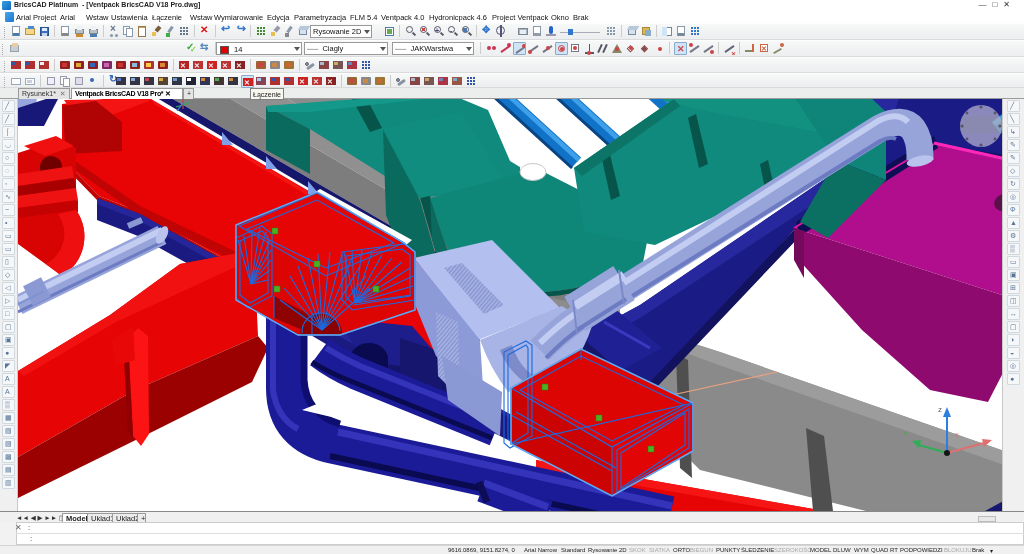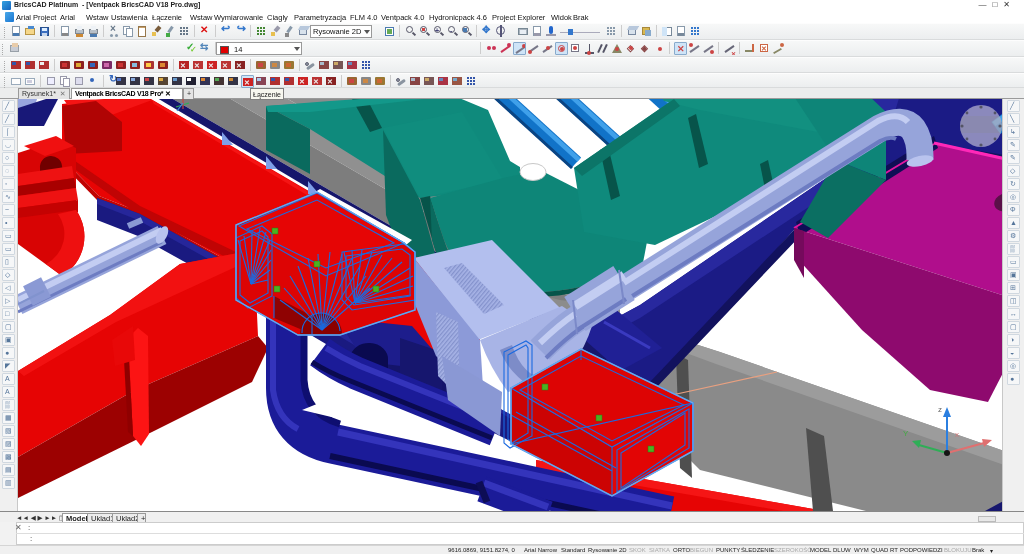--- a/index.html
+++ b/index.html
@@ -49,27 +49,27 @@
   <div id="menu" class="abs">
       <div class="logo2"></div>
       <span style="position:absolute;left:16px;top:1px">Arial</span>
       <span style="position:absolute;left:33px;top:1px">Project</span>
       <span style="position:absolute;left:60px;top:1px">Arial</span>
       <span style="position:absolute;left:86px;top:1px">Wstaw</span>
       <span style="position:absolute;left:111px;top:1px">Ustawienia</span>
       <span style="position:absolute;left:152px;top:1px">Łączenie</span>
       <span style="position:absolute;left:190px;top:1px">Wstaw</span>
       <span style="position:absolute;left:214px;top:1px">Wymiarowanie</span>
-      <span style="position:absolute;left:267px;top:1px">Ciagly</span>
+      <span style="position:absolute;left:267px;top:1px">Edycja</span>
       <span style="position:absolute;left:294px;top:1px">Parametryzacja</span>
-      <span style="position:absolute;left:350px;top:1px">FLM 4.0</span>
+      <span style="position:absolute;left:350px;top:1px">FLM 5.4</span>
       <span style="position:absolute;left:381px;top:1px">Ventpack 4.0</span>
       <span style="position:absolute;left:429px;top:1px">Hydronicpack 4.6</span>
-      <span style="position:absolute;left:492px;top:1px">Project Explorer</span>
-      <span style="position:absolute;left:551px;top:1px">Widok</span>
+      <span style="position:absolute;left:492px;top:1px">Project Ventpack</span>
+      <span style="position:absolute;left:551px;top:1px">Okno</span>
       <span style="position:absolute;left:573px;top:1px">Brak</span>
     </div>
   <div id="mdibtn" class="abs">– □ ✕</div>
   <div id="row1" class="abs tbrow">
       <div style="position:absolute;left:2px;top:0px;white-space:nowrap"><span class="grip"></span><span class="ic" style=""><i style="position:absolute;left:2px;top:1px;width:8px;height:10px;background:#fff;border:1px solid #8899aa"></i><i style="position:absolute;left:3px;top:8px;width:6px;height:3px;background:#4a7ab0;"></i></span><span class="ic" style=""><i style="position:absolute;left:1px;top:3px;width:10px;height:7px;background:#f5d78a;border:1px solid #b89544"></i><i style="position:absolute;left:4px;top:1px;width:6px;height:3px;background:#4a8ad0;"></i></span><span class="ic" style=""><i style="position:absolute;left:2px;top:2px;width:9px;height:9px;background:#3a6ec0;border:1px solid #28508e"></i><i style="position:absolute;left:4px;top:3px;width:5px;height:3px;background:#ddeeff;"></i><i style="position:absolute;left:4px;top:8px;width:5px;height:3px;background:#c8d8ee;"></i></span><span class="sep"></span><span class="ic" style=""><i style="position:absolute;left:2px;top:1px;width:8px;height:10px;background:#fff;border:1px solid #8899aa"></i><i style="position:absolute;left:3px;top:8px;width:6px;height:3px;background:#888;"></i></span><span class="ic" style=""><i style="position:absolute;left:2px;top:4px;width:9px;height:5px;background:#b8c0c8;border:1px solid #808890"></i><i style="position:absolute;left:4px;top:1px;width:5px;height:4px;background:#eef2f6;"></i><i style="position:absolute;left:3px;top:9px;width:7px;height:3px;background:#cc8833;"></i></span><span class="ic" style=""><i style="position:absolute;left:2px;top:4px;width:9px;height:5px;background:#b8c0c8;border:1px solid #808890"></i><i style="position:absolute;left:4px;top:1px;width:5px;height:4px;background:#eef2f6;"></i><i style="position:absolute;left:3px;top:9px;width:7px;height:3px;background:#4a7ab0;"></i></span><span class="sep"></span><span class="ic" style=""><i style="position:absolute;left:2px;top:-2px;font-weight:bold;font-size:10px;color:#667788;line-height:12px">×</i><i style="position:absolute;left:2px;top:9px;width:3px;height:3px;background:#8899aa;border-radius:2px"></i><i style="position:absolute;left:7px;top:9px;width:3px;height:3px;background:#8899aa;border-radius:2px"></i></span><span class="ic" style=""><i style="position:absolute;left:1px;top:1px;width:7px;height:9px;background:#fff;border:1px solid #8899aa"></i><i style="position:absolute;left:4px;top:3px;width:7px;height:9px;background:#fff;border:1px solid #8899aa"></i></span><span class="ic" style=""><i style="position:absolute;left:2px;top:1px;width:8px;height:11px;background:#c8a068;border:1px solid #96764a"></i><i style="position:absolute;left:3px;top:3px;width:6px;height:8px;background:#fff;"></i></span><span class="ic" style=""><i style="position:absolute;left:6px;top:1px;width:4px;height:6px;background:#7a5c3a;transform:rotate(40deg)"></i><i style="position:absolute;left:2px;top:7px;width:4px;height:4px;background:#e8c050;"></i></span><span class="ic" style=""><i style="position:absolute;left:5px;top:1px;width:3px;height:7px;background:#8899aa;transform:rotate(35deg)"></i><i style="position:absolute;left:2px;top:8px;width:4px;height:4px;background:#44aa44;"></i></span><span class="ic" style=""><i style="position:absolute;left:2px;top:2px;width:2px;height:2px;background:#667788;"></i><i style="position:absolute;left:5px;top:2px;width:2px;height:2px;background:#667788;"></i><i style="position:absolute;left:8px;top:2px;width:2px;height:2px;background:#667788;"></i><i style="position:absolute;left:2px;top:5px;width:2px;height:2px;background:#667788;"></i><i style="position:absolute;left:5px;top:5px;width:2px;height:2px;background:#667788;"></i><i style="position:absolute;left:8px;top:5px;width:2px;height:2px;background:#667788;"></i><i style="position:absolute;left:2px;top:8px;width:2px;height:2px;background:#667788;"></i><i style="position:absolute;left:5px;top:8px;width:2px;height:2px;background:#667788;"></i><i style="position:absolute;left:8px;top:8px;width:2px;height:2px;background:#667788;"></i></span><span class="sep"></span><span class="ic" style=""><i style="position:absolute;left:1px;top:-1px;font-weight:bold;font-size:10px;color:#dd1111;line-height:12px">✕</i></span><span class="sep"></span><span class="ic" style=""><i style="position:absolute;left:0px;top:0px;width:13px;height:13px;">
             <i style="position:absolute;left:1px;top:-3px;font-weight:bold;font-size:11px;color:#3377cc;line-height:12px">↩</i>
           </i></span><span class="ic" style=""><i style="position:absolute;left:0px;top:0px;width:13px;height:13px;transform:scaleX(-1);">
             <i style="position:absolute;left:1px;top:-3px;font-weight:bold;font-size:11px;color:#3377cc;line-height:12px">↩</i>
           </i></span><span class="sep"></span><span class="ic" style=""><i style="position:absolute;left:2px;top:2px;width:2px;height:2px;background:#448833;"></i><i style="position:absolute;left:5px;top:2px;width:2px;height:2px;background:#448833;"></i><i style="position:absolute;left:8px;top:2px;width:2px;height:2px;background:#448833;"></i><i style="position:absolute;left:2px;top:5px;width:2px;height:2px;background:#448833;"></i><i style="position:absolute;left:5px;top:5px;width:2px;height:2px;background:#448833;"></i><i style="position:absolute;left:8px;top:5px;width:2px;height:2px;background:#448833;"></i><i style="position:absolute;left:2px;top:8px;width:2px;height:2px;background:#448833;"></i><i style="position:absolute;left:5px;top:8px;width:2px;height:2px;background:#448833;"></i><i style="position:absolute;left:8px;top:8px;width:2px;height:2px;background:#448833;"></i></span><span class="ic" style=""><i style="position:absolute;left:6px;top:1px;width:4px;height:6px;background:#99a;transform:rotate(40deg)"></i><i style="position:absolute;left:2px;top:7px;width:4px;height:4px;background:#e8c050;"></i></span><span class="ic" style=""><i style="position:absolute;left:5px;top:1px;width:3px;height:7px;background:#8899aa;transform:rotate(35deg)"></i><i style="position:absolute;left:2px;top:8px;width:4px;height:4px;background:#888;"></i></span><span class="ic" style=""><i style="position:absolute;left:2px;top:3px;width:8px;height:7px;background:#d8e2ec;border:1px solid #7888a0"></i><i style="position:absolute;left:2px;top:1px;width:10px;height:4px;background:#b8c8dc;transform:skewX(-30deg)"></i></span><span class="ic" style=""><i style="position:absolute;left:2px;top:2px;width:2px;height:2px;background:#999;"></i><i style="position:absolute;left:5px;top:2px;width:2px;height:2px;background:#999;"></i><i style="position:absolute;left:8px;top:2px;width:2px;height:2px;background:#999;"></i><i style="position:absolute;left:2px;top:5px;width:2px;height:2px;background:#999;"></i><i style="position:absolute;left:5px;top:5px;width:2px;height:2px;background:#999;"></i><i style="position:absolute;left:8px;top:5px;width:2px;height:2px;background:#999;"></i><i style="position:absolute;left:2px;top:8px;width:2px;height:2px;background:#999;"></i><i style="position:absolute;left:5px;top:8px;width:2px;height:2px;background:#999;"></i><i style="position:absolute;left:8px;top:8px;width:2px;height:2px;background:#999;"></i></span><span class="sep"></span><span class="ic" style=""><i style="position:absolute;left:3px;top:-1px;font-weight:bold;font-size:10px;color:#3377cc;line-height:12px">?</i></span></div>
       <div style="position:absolute;left:308px;top:0px;white-space:nowrap"><span class="combo" style="width:62px"><span style="padding-left:2px">Rysowanie 2D</span><span class="da"></span></span></div>
@@ -78,20 +78,21 @@
       <div style="position:absolute;left:560px;top:0px;white-space:nowrap">
         <i style="position:absolute;left:0;top:8px;width:40px;height:1px;background:#aab"></i>
         <i style="position:absolute;left:8px;top:5px;width:5px;height:6px;background:#3377cc;"></i>
       </div>
       <div style="position:absolute;left:604px;top:0px;white-space:nowrap"><span class="ic" style=""><i style="position:absolute;left:2px;top:2px;width:2px;height:2px;background:#8899aa;"></i><i style="position:absolute;left:5px;top:2px;width:2px;height:2px;background:#8899aa;"></i><i style="position:absolute;left:8px;top:2px;width:2px;height:2px;background:#8899aa;"></i><i style="position:absolute;left:2px;top:5px;width:2px;height:2px;background:#8899aa;"></i><i style="position:absolute;left:5px;top:5px;width:2px;height:2px;background:#8899aa;"></i><i style="position:absolute;left:8px;top:5px;width:2px;height:2px;background:#8899aa;"></i><i style="position:absolute;left:2px;top:8px;width:2px;height:2px;background:#8899aa;"></i><i style="position:absolute;left:5px;top:8px;width:2px;height:2px;background:#8899aa;"></i><i style="position:absolute;left:8px;top:8px;width:2px;height:2px;background:#8899aa;"></i></span><span class="sep"></span><span class="ic" style=""><i style="position:absolute;left:2px;top:3px;width:8px;height:7px;background:#d8e2ec;border:1px solid #7888a0"></i><i style="position:absolute;left:2px;top:1px;width:10px;height:4px;background:#b8c8dc;transform:skewX(-30deg)"></i></span><span class="ic" style=""><i style="position:absolute;left:2px;top:2px;width:8px;height:8px;background:#d8b850;border:1px solid #a8883a"></i><i style="position:absolute;left:5px;top:5px;width:6px;height:6px;background:#88aacc;"></i></span><span class="sep"></span><span class="ic" style=""><i style="position:absolute;left:1px;top:2px;width:10px;height:9px;background:#fff;border:1px solid #789"></i><i style="position:absolute;left:1px;top:2px;width:5px;height:9px;background:#cfe4f7;"></i></span><span class="ic" style=""><i style="position:absolute;left:2px;top:1px;width:8px;height:10px;background:#fff;border:1px solid #8899aa"></i><i style="position:absolute;left:3px;top:8px;width:6px;height:3px;background:#789;"></i></span><span class="ic" style=""><i style="position:absolute;left:2px;top:2px;width:2px;height:2px;background:#3377cc;"></i><i style="position:absolute;left:5px;top:2px;width:2px;height:2px;background:#3377cc;"></i><i style="position:absolute;left:8px;top:2px;width:2px;height:2px;background:#3377cc;"></i><i style="position:absolute;left:2px;top:5px;width:2px;height:2px;background:#3377cc;"></i><i style="position:absolute;left:5px;top:5px;width:2px;height:2px;background:#3377cc;"></i><i style="position:absolute;left:8px;top:5px;width:2px;height:2px;background:#3377cc;"></i><i style="position:absolute;left:2px;top:8px;width:2px;height:2px;background:#3377cc;"></i><i style="position:absolute;left:5px;top:8px;width:2px;height:2px;background:#3377cc;"></i><i style="position:absolute;left:8px;top:8px;width:2px;height:2px;background:#3377cc;"></i></span></div>
     </div>
   <div id="row2" class="abs tbrow">
       <div style="position:absolute;left:0px;top:0px;white-space:nowrap"><span class="grip"></span><span class="ic" style=""><i style="position:absolute;left:2px;top:3px;width:9px;height:7px;background:#c8ccd4;border:1px solid #98a0a8"></i><i style="position:absolute;left:4px;top:1px;width:6px;height:4px;background:#e8ccaa;"></i></span></div>
       <div style="position:absolute;left:184px;top:0px;white-space:nowrap"><span class="ic" style=""><i style="position:absolute;left:1px;top:-1px;font-weight:bold;font-size:10px;color:#33aa33;line-height:12px">✓</i><i style="position:absolute;left:5px;top:2px;font-weight:bold;font-size:8px;color:#77cc33;line-height:12px">✓</i></span><span class="ic" style=""><i style="position:absolute;left:1px;top:-1px;font-weight:bold;font-size:10px;color:#5588bb;line-height:12px">⇆</i></span><span class="sep"></span></div>
       <div style="position:absolute;left:214px;top:0px;white-space:nowrap"><span class="combo" style="width:86px"><i style="position:absolute;left:3px;top:2.5px;width:9px;height:8px;background:#e00000;border:1px solid #555"></i><span style="position:absolute;left:17px;top:1px">14</span><span class="da"></span></span></div>
+      <div style="position:absolute;left:302px;top:0px;white-space:nowrap"><span class="combo" style="width:84px"><span style="padding-left:2px">⎯⎯⎯&nbsp; Ciagly</span><span class="da"></span></span><span class="combo" style="width:82px"><span style="padding-left:2px">⎯⎯⎯&nbsp; JAKWarstwa</span><span class="da"></span></span></div>
       <div style="position:absolute;left:477px;top:0px;white-space:nowrap"><span class="sep"></span><span class="ic" style=""><i style="position:absolute;left:2px;top:4px;width:4px;height:4px;background:#cc3355;border-radius:50%"></i><i style="position:absolute;left:7px;top:4px;width:4px;height:4px;background:#cc3355;border-radius:50%"></i></span><span class="ic" style=""><i style="position:absolute;left:1px;top:6px;width:11px;height:2px;background:#cc3355;transform:rotate(-35deg)"></i><i style="position:absolute;left:8px;top:1px;width:4px;height:4px;background:#cc3355;border-radius:50%"></i></span></div>
       <div style="position:absolute;left:512px;top:0px;white-space:nowrap"><span class="ic" style="background:#cfe4f7;border:1px solid #88aacc"><i style="position:absolute;left:1px;top:6px;width:11px;height:2px;background:#778;transform:rotate(-35deg)"></i><i style="position:absolute;left:8px;top:1px;width:4px;height:4px;background:#cc4444;border-radius:50%"></i></span><span class="ic" style=""><i style="position:absolute;left:1px;top:6px;width:11px;height:2px;background:#778;transform:rotate(-35deg)"></i><i style="position:absolute;left:1px;top:8px;width:4px;height:4px;background:#cc4444;border-radius:50%"></i></span><span class="ic" style=""><i style="position:absolute;left:1px;top:6px;width:11px;height:2px;background:#778;transform:rotate(-35deg)"></i><i style="position:absolute;left:5px;top:4px;width:4px;height:4px;background:#cc4444;border-radius:50%"></i></span><span class="ic" style="background:#cfe4f7;border:1px solid #88aacc"><i style="position:absolute;left:2px;top:2px;width:7px;height:7px;border:1.5px solid #cc4444;border-radius:50%"></i><i style="position:absolute;left:4px;top:4px;width:4px;height:4px;background:#cc4444;border-radius:50%"></i></span><span class="ic" style=""><i style="position:absolute;left:2px;top:2px;width:8px;height:8px;background:#fff;border:1px solid #778"></i><i style="position:absolute;left:4px;top:4px;width:4px;height:4px;background:#cc4444;border-radius:50%"></i></span><span class="ic" style=""><i style="position:absolute;left:2px;top:10px;width:9px;height:1.5px;background:#556;"></i><i style="position:absolute;left:5.5px;top:2px;width:1.5px;height:9px;background:#556;"></i><i style="position:absolute;left:4px;top:9px;width:4px;height:4px;background:#cc4444;border-radius:50%"></i></span><span class="ic" style=""><i style="position:absolute;left:2px;top:2px;width:2px;height:9px;background:#556;transform:rotate(25deg)"></i><i style="position:absolute;left:7px;top:2px;width:2px;height:9px;background:#556;transform:rotate(25deg)"></i></span><span class="ic" style=""><i style="position:absolute;left:1px;top:2px;width:0;height:0;border-left:5px solid transparent;border-right:5px solid transparent;border-bottom:9px solid #886"></i><i style="position:absolute;left:4px;top:5px;width:4px;height:4px;background:#cc4444;border-radius:50%"></i></span><span class="ic" style=""><i style="position:absolute;left:2px;top:0px;font-weight:bold;font-size:9px;color:#884444;line-height:12px">◇</i><i style="position:absolute;left:4px;top:4px;width:4px;height:4px;background:#cc4444;border-radius:50%"></i></span><span class="ic" style=""><i style="position:absolute;left:2px;top:0px;font-weight:bold;font-size:9px;color:#884444;line-height:12px">◈</i></span><span class="ic" style=""><i style="position:absolute;left:5px;top:5px;width:4px;height:4px;background:#cc4444;border-radius:50%"></i></span><span class="sep"></span><span class="ic" style="background:#cfe4f7;border:1px solid #88aacc"><i style="position:absolute;left:2px;top:0px;font-weight:bold;font-size:9px;color:#cc4444;line-height:12px">✕</i></span><span class="ic" style=""><i style="position:absolute;left:1px;top:6px;width:11px;height:2px;background:#778;transform:rotate(-35deg)"></i><i style="position:absolute;left:1px;top:1px;width:4px;height:4px;background:#cc4444;border-radius:50%"></i></span><span class="ic" style=""><i style="position:absolute;left:1px;top:6px;width:11px;height:2px;background:#778;transform:rotate(-35deg)"></i><i style="position:absolute;left:8px;top:8px;width:4px;height:4px;background:#cc4444;border-radius:50%"></i></span><span class="sep"></span><span class="ic" style=""><i style="position:absolute;left:1px;top:6px;width:11px;height:2px;background:#667;transform:rotate(-35deg)"></i><i style="position:absolute;left:8px;top:6px;font-weight:bold;font-size:6px;color:#cc4444;line-height:12px">✕</i></span><span class="sep"></span><span class="ic" style=""><i style="position:absolute;left:1px;top:8px;width:9px;height:2px;background:#886;"></i><i style="position:absolute;left:8px;top:2px;width:2px;height:8px;background:#cc6644;"></i></span><span class="ic" style=""><i style="position:absolute;left:2px;top:2px;width:8px;height:8px;background:#fff;border:1px solid #cc6644"></i><i style="position:absolute;left:3px;top:1px;font-weight:bold;font-size:7px;color:#cc6644;line-height:12px">✕</i></span><span class="ic" style=""><i style="position:absolute;left:1px;top:8px;width:9px;height:2px;background:#886;transform:rotate(-30deg)"></i><i style="position:absolute;left:8px;top:1px;width:4px;height:4px;background:#cc6644;border-radius:50%"></i></span></div>
     </div>
   <div id="row3" class="abs tbrow">
       <div style="position:absolute;left:2px;top:0px;white-space:nowrap"><span class="grip"></span><span class="ic" style=""><i style="position:absolute;left:1px;top:2px;width:10px;height:8px;background:#b03030;"></i><i style="position:absolute;left:2px;top:3px;width:4px;height:3px;background:#3355aa;"></i></span><span class="ic" style=""><i style="position:absolute;left:1px;top:2px;width:10px;height:8px;background:#b03030;"></i><i style="position:absolute;left:2px;top:3px;width:4px;height:3px;background:#3355aa;"></i></span><span class="ic" style=""><i style="position:absolute;left:1px;top:2px;width:10px;height:8px;background:#b03030;"></i><i style="position:absolute;left:2px;top:3px;width:4px;height:3px;background:#eeeeee;"></i></span><span class="sep"></span><span class="ic" style=""><i style="position:absolute;left:1px;top:2px;width:10px;height:8px;background:#8e2020;border-radius:1px"></i><i style="position:absolute;left:3px;top:4px;width:5px;height:4px;background:#cc3333;"></i></span><span class="ic" style=""><i style="position:absolute;left:1px;top:2px;width:10px;height:8px;background:#8e2020;border-radius:1px"></i><i style="position:absolute;left:3px;top:4px;width:5px;height:4px;background:#ddaa33;"></i></span><span class="ic" style=""><i style="position:absolute;left:1px;top:2px;width:10px;height:8px;background:#8e2020;border-radius:1px"></i><i style="position:absolute;left:3px;top:4px;width:5px;height:4px;background:#3366bb;"></i></span><span class="ic" style=""><i style="position:absolute;left:1px;top:2px;width:10px;height:8px;background:#7a2a66;border-radius:1px"></i><i style="position:absolute;left:3px;top:4px;width:5px;height:4px;background:#cc66aa;"></i></span><span class="ic" style=""><i style="position:absolute;left:1px;top:2px;width:10px;height:8px;background:#8e2020;border-radius:1px"></i><i style="position:absolute;left:3px;top:4px;width:5px;height:4px;background:#cc3333;"></i></span><span class="ic" style=""><i style="position:absolute;left:1px;top:2px;width:10px;height:8px;background:#8e2020;border-radius:1px"></i><i style="position:absolute;left:3px;top:4px;width:5px;height:4px;background:#88bbdd;"></i></span><span class="ic" style=""><i style="position:absolute;left:1px;top:2px;width:10px;height:8px;background:#aa3333;border-radius:1px"></i><i style="position:absolute;left:3px;top:4px;width:5px;height:4px;background:#ffcc44;"></i></span><span class="ic" style=""><i style="position:absolute;left:1px;top:2px;width:10px;height:8px;background:#8e2020;border-radius:1px"></i><i style="position:absolute;left:3px;top:4px;width:5px;height:4px;background:#dd8833;"></i></span><span class="sep"></span><span class="ic" style=""><i style="position:absolute;left:1px;top:2px;width:10px;height:8px;background:#b62222;"></i><i style="position:absolute;left:2px;top:1px;font-weight:bold;font-size:7px;color:#eee;line-height:12px">✕</i></span><span class="ic" style=""><i style="position:absolute;left:1px;top:2px;width:10px;height:8px;background:#bb3333;"></i><i style="position:absolute;left:2px;top:1px;font-weight:bold;font-size:7px;color:#eee;line-height:12px">✕</i></span><span class="ic" style=""><i style="position:absolute;left:1px;top:2px;width:10px;height:8px;background:#cc2222;"></i><i style="position:absolute;left:2px;top:1px;font-weight:bold;font-size:7px;color:#eee;line-height:12px">✕</i></span><span class="ic" style=""><i style="position:absolute;left:1px;top:2px;width:10px;height:8px;background:#bb3333;"></i><i style="position:absolute;left:2px;top:1px;font-weight:bold;font-size:7px;color:#eee;line-height:12px">✕</i></span><span class="ic" style=""><i style="position:absolute;left:1px;top:2px;width:10px;height:8px;background:#882222;"></i><i style="position:absolute;left:2px;top:1px;font-weight:bold;font-size:7px;color:#eee;line-height:12px">✕</i></span><span class="sep"></span><span class="ic" style=""><i style="position:absolute;left:1px;top:2px;width:10px;height:8px;background:#996633;border-radius:1px"></i><i style="position:absolute;left:3px;top:4px;width:5px;height:4px;background:#cc4444;"></i></span><span class="ic" style=""><i style="position:absolute;left:1px;top:2px;width:10px;height:8px;background:#888888;border-radius:1px"></i><i style="position:absolute;left:3px;top:4px;width:5px;height:4px;background:#cc8844;"></i></span><span class="ic" style=""><i style="position:absolute;left:1px;top:2px;width:10px;height:8px;background:#997733;border-radius:1px"></i><i style="position:absolute;left:3px;top:4px;width:5px;height:4px;background:#cc6633;"></i></span><span class="sep"></span><span class="ic" style=""><i style="position:absolute;left:2px;top:6px;width:9px;height:3px;background:#8a94a0;transform:rotate(-35deg);border-radius:2px"></i><i style="position:absolute;left:1px;top:3px;width:4px;height:4px;background:#8a94a0;border-radius:50%;border:1px solid #667"></i></span><span class="ic" style=""><i style="position:absolute;left:1px;top:2px;width:10px;height:8px;background:#884444;"></i><i style="position:absolute;left:2px;top:3px;width:4px;height:3px;background:#aabbcc;"></i></span><span class="ic" style=""><i style="position:absolute;left:1px;top:2px;width:10px;height:8px;background:#775555;"></i><i style="position:absolute;left:2px;top:3px;width:4px;height:3px;background:#ccaa66;"></i></span><span class="ic" style=""><i style="position:absolute;left:1px;top:2px;width:10px;height:8px;background:#aa3344;"></i><i style="position:absolute;left:2px;top:3px;width:4px;height:3px;background:#6688bb;"></i></span><span class="ic" style=""><i style="position:absolute;left:2px;top:2px;width:2px;height:2px;background:#3355aa;"></i><i style="position:absolute;left:5px;top:2px;width:2px;height:2px;background:#3355aa;"></i><i style="position:absolute;left:8px;top:2px;width:2px;height:2px;background:#3355aa;"></i><i style="position:absolute;left:2px;top:5px;width:2px;height:2px;background:#3355aa;"></i><i style="position:absolute;left:5px;top:5px;width:2px;height:2px;background:#3355aa;"></i><i style="position:absolute;left:8px;top:5px;width:2px;height:2px;background:#3355aa;"></i><i style="position:absolute;left:2px;top:8px;width:2px;height:2px;background:#3355aa;"></i><i style="position:absolute;left:5px;top:8px;width:2px;height:2px;background:#3355aa;"></i><i style="position:absolute;left:8px;top:8px;width:2px;height:2px;background:#3355aa;"></i></span></div>
     </div>
   <div id="row4" class="abs tbrow">
       <div style="position:absolute;left:2px;top:0px;white-space:nowrap"><span class="grip"></span><span class="ic" style=""><i style="position:absolute;left:1px;top:3px;width:10px;height:7px;background:#fdfdfd;border:1px solid #99aabb"></i></span><span class="ic" style=""><i style="position:absolute;left:1px;top:3px;width:10px;height:7px;background:#fdfdfd;border:1px solid #99aabb"></i><i style="position:absolute;left:3px;top:5px;width:5px;height:3px;background:#ccd;"></i></span><span class="sep"></span><span class="ic" style=""><i style="position:absolute;left:2px;top:2px;width:8px;height:8px;background:#eef;border:1px solid #99a"></i></span><span class="ic" style=""><i style="position:absolute;left:1px;top:1px;width:7px;height:9px;background:#fff;border:1px solid #99a"></i><i style="position:absolute;left:4px;top:3px;width:7px;height:9px;background:#fff;border:1px solid #99a"></i></span><span class="ic" style=""><i style="position:absolute;left:2px;top:2px;width:8px;height:8px;background:#dde;border:1px solid #99a"></i></span><span class="ic" style=""><i style="position:absolute;left:3px;top:3px;width:4px;height:4px;background:#3366bb;border-radius:50%"></i></span><span class="sep"></span><span class="ic" style=""><i style="position:absolute;left:1px;top:-2px;font-weight:bold;font-size:10px;color:#3366bb;line-height:12px">↻</i></span></div>
       <div style="position:absolute;left:114px;top:0px;white-space:nowrap"><span class="ic" style=""><i style="position:absolute;left:1px;top:2px;width:10px;height:8px;background:#333344;"></i><i style="position:absolute;left:2px;top:3px;width:4px;height:3px;background:#5577cc;"></i></span><span class="ic" style=""><i style="position:absolute;left:1px;top:2px;width:10px;height:8px;background:#333344;"></i><i style="position:absolute;left:2px;top:3px;width:4px;height:3px;background:#88aadd;"></i></span><span class="ic" style=""><i style="position:absolute;left:1px;top:2px;width:10px;height:8px;background:#333344;"></i><i style="position:absolute;left:2px;top:3px;width:4px;height:3px;background:#cc4444;"></i></span><span class="ic" style=""><i style="position:absolute;left:1px;top:2px;width:10px;height:8px;background:#554433;"></i><i style="position:absolute;left:2px;top:3px;width:4px;height:3px;background:#ddaa44;"></i></span><span class="ic" style=""><i style="position:absolute;left:1px;top:2px;width:10px;height:8px;background:#333344;"></i><i style="position:absolute;left:2px;top:3px;width:4px;height:3px;background:#6699cc;"></i></span><span class="ic" style=""><i style="position:absolute;left:1px;top:2px;width:10px;height:8px;background:#222233;"></i><i style="position:absolute;left:2px;top:3px;width:4px;height:3px;background:#ffffff;"></i></span><span class="ic" style=""><i style="position:absolute;left:1px;top:2px;width:10px;height:8px;background:#333355;"></i><i style="position:absolute;left:2px;top:3px;width:4px;height:3px;background:#dd8833;"></i></span><span class="ic" style=""><i style="position:absolute;left:1px;top:2px;width:10px;height:8px;background:#443333;"></i><i style="position:absolute;left:2px;top:3px;width:4px;height:3px;background:#55aa55;"></i></span><span class="ic" style=""><i style="position:absolute;left:1px;top:2px;width:10px;height:8px;background:#333344;"></i><i style="position:absolute;left:2px;top:3px;width:4px;height:3px;background:#cc8833;"></i></span><span class="ic" style="background:#cfe4f7;border:1px solid #88aacc"><i style="position:absolute;left:1px;top:2px;width:10px;height:8px;background:#cc2222;"></i><i style="position:absolute;left:2px;top:1px;font-weight:bold;font-size:7px;color:#eee;line-height:12px">✕</i></span><span class="ic" style=""><i style="position:absolute;left:1px;top:2px;width:10px;height:8px;background:#884455;"></i><i style="position:absolute;left:2px;top:3px;width:4px;height:3px;background:#aaccee;"></i></span><span class="ic" style=""><i style="position:absolute;left:1px;top:2px;width:10px;height:8px;background:#b03030;"></i><i style="position:absolute;left:2px;top:3px;width:4px;height:3px;background:#3355aa;"></i></span><span class="ic" style=""><i style="position:absolute;left:1px;top:2px;width:10px;height:8px;background:#b03030;"></i><i style="position:absolute;left:2px;top:3px;width:4px;height:3px;background:#3355aa;"></i></span><span class="ic" style=""><i style="position:absolute;left:1px;top:2px;width:10px;height:8px;background:#cc2222;"></i><i style="position:absolute;left:2px;top:1px;font-weight:bold;font-size:7px;color:#eee;line-height:12px">✕</i></span><span class="ic" style=""><i style="position:absolute;left:1px;top:2px;width:10px;height:8px;background:#bb3333;"></i><i style="position:absolute;left:2px;top:1px;font-weight:bold;font-size:7px;color:#eee;line-height:12px">✕</i></span><span class="ic" style=""><i style="position:absolute;left:1px;top:2px;width:10px;height:8px;background:#882222;"></i><i style="position:absolute;left:2px;top:1px;font-weight:bold;font-size:7px;color:#eee;line-height:12px">✕</i></span><span class="sep"></span><span class="ic" style=""><i style="position:absolute;left:1px;top:2px;width:10px;height:8px;background:#996633;border-radius:1px"></i><i style="position:absolute;left:3px;top:4px;width:5px;height:4px;background:#cc4444;"></i></span><span class="ic" style=""><i style="position:absolute;left:1px;top:2px;width:10px;height:8px;background:#888888;border-radius:1px"></i><i style="position:absolute;left:3px;top:4px;width:5px;height:4px;background:#cc8844;"></i></span><span class="ic" style=""><i style="position:absolute;left:1px;top:2px;width:10px;height:8px;background:#997733;border-radius:1px"></i><i style="position:absolute;left:3px;top:4px;width:5px;height:4px;background:#cc6633;"></i></span><span class="sep"></span><span class="ic" style=""><i style="position:absolute;left:2px;top:6px;width:9px;height:3px;background:#8a94a0;transform:rotate(-35deg);border-radius:2px"></i><i style="position:absolute;left:1px;top:3px;width:4px;height:4px;background:#8a94a0;border-radius:50%;border:1px solid #667"></i></span><span class="ic" style=""><i style="position:absolute;left:1px;top:2px;width:10px;height:8px;background:#884444;"></i><i style="position:absolute;left:2px;top:3px;width:4px;height:3px;background:#aabbcc;"></i></span><span class="ic" style=""><i style="position:absolute;left:1px;top:2px;width:10px;height:8px;background:#775555;"></i><i style="position:absolute;left:2px;top:3px;width:4px;height:3px;background:#ccaa66;"></i></span><span class="ic" style=""><i style="position:absolute;left:1px;top:2px;width:10px;height:8px;background:#aa3344;"></i><i style="position:absolute;left:2px;top:3px;width:4px;height:3px;background:#6688bb;"></i></span><span class="ic" style=""><i style="position:absolute;left:1px;top:2px;width:10px;height:8px;background:#995544;"></i><i style="position:absolute;left:2px;top:3px;width:4px;height:3px;background:#77aacc;"></i></span><span class="ic" style=""><i style="position:absolute;left:2px;top:2px;width:2px;height:2px;background:#3355aa;"></i><i style="position:absolute;left:5px;top:2px;width:2px;height:2px;background:#3355aa;"></i><i style="position:absolute;left:8px;top:2px;width:2px;height:2px;background:#3355aa;"></i><i style="position:absolute;left:2px;top:5px;width:2px;height:2px;background:#3355aa;"></i><i style="position:absolute;left:5px;top:5px;width:2px;height:2px;background:#3355aa;"></i><i style="position:absolute;left:8px;top:5px;width:2px;height:2px;background:#3355aa;"></i><i style="position:absolute;left:2px;top:8px;width:2px;height:2px;background:#3355aa;"></i><i style="position:absolute;left:5px;top:8px;width:2px;height:2px;background:#3355aa;"></i><i style="position:absolute;left:8px;top:8px;width:2px;height:2px;background:#3355aa;"></i></span></div>
     </div>

